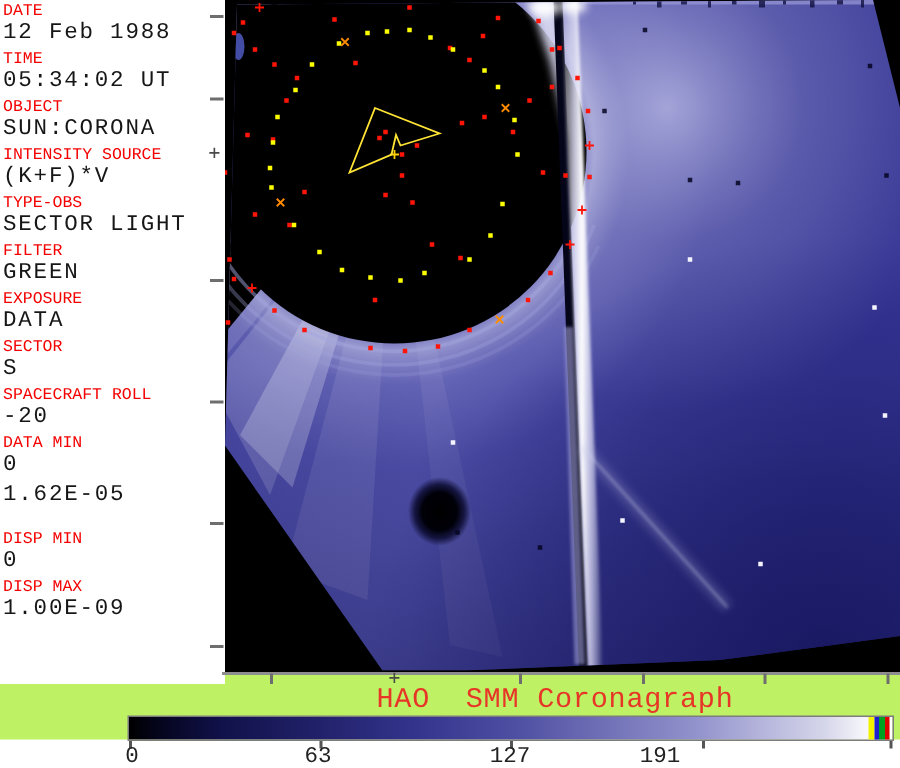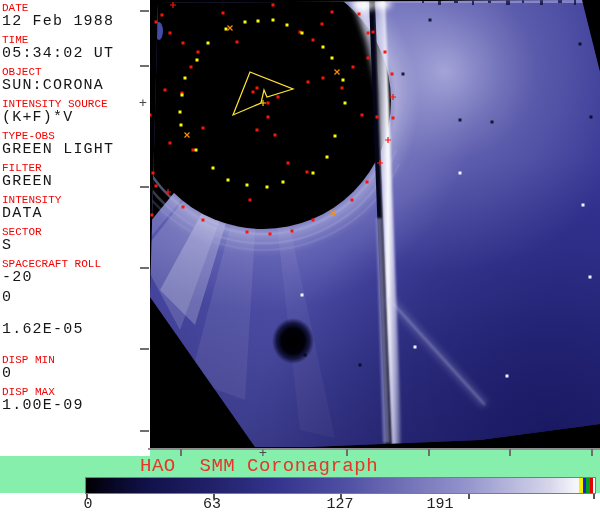--- a/index.html
+++ b/index.html
@@ -1,36 +1,36 @@
 <!DOCTYPE html>
 <html><head>
 <meta charset="utf-8">
 <style>
   html,body{margin:0;padding:0;background:#ffffff;width:600px;height:512px;overflow:hidden;
     font-family:"Liberation Mono","DejaVu Sans Mono",monospace;}
-  #page{position:relative;width:600px;height:493px;background:#86efac;}
+  #page{position:relative;width:600px;height:493px;background:#bef264;}
 
   
   #sidebar{position:absolute;left:0;top:0;width:150px;height:456px;background:#fff;padding-top:2px;box-sizing:border-box;}
   .field{height:26px;margin:0 0 6px 2px;}
   .field .lbl{font-size:11px;line-height:12px;color:#f40000;letter-spacing:0;white-space:pre;}
   .field .val{font-size:15px;line-height:15px;color:#161616;letter-spacing:1.2px;white-space:pre;}
 
   
   #image-wrap{position:absolute;left:150px;top:0;width:450px;height:448px;background:#000;}
   #corona-svg{display:block;}
 
   
   #axis-line{position:absolute;left:148px;top:448px;width:452px;height:2px;background:#8e8e8e;}
   .tick-b{position:absolute;width:2px;height:7px;background:#6e6e6e;top:449px;}
   .tick-l{position:absolute;width:9px;height:2px;background:#6e6e6e;left:140px;}
   .plus-mark{position:absolute;color:#4a4a4a;font-size:13px;line-height:10px;font-family:"DejaVu Sans Mono",monospace;}
 
   
-  #title{position:absolute;left:140px;top:455px;width:460px;text-align:left;
+  #title{position:absolute;left:140px;top:455px;width:460px;text-align:center;
     font-size:19px;color:#e73527;white-space:pre;letter-spacing:0.5px;}
 
   
   #colorbar{position:absolute;left:85px;top:477px;width:509px;height:15px;border:1px solid #7d7d7d;
     background:linear-gradient(to right,#000000 0%,#05051e 4%,#11114a 12%,#202068 24%,#33338c 37%,
       #4d4da2 50%,#6f6fb6 62%,#9191cc 74%,#b5b5dc 83%,#d5d5ea 91%,#f4f4fa 96%,#ffffff 100%);}
   .cb-stripe{position:absolute;top:0;width:3.5px;height:15px;}
   .cb-tick{position:absolute;top:494px;width:1.5px;height:5px;background:#555;}
   .cb-label{position:absolute;top:496px;font-size:15px;color:#222;transform:translateX(-50%);white-space:pre;}
 </style>
@@ -51,39 +51,40 @@
       <div class="field">
         <div class="lbl">OBJECT</div>
         <div class="val">SUN:CORONA</div>
       </div>
       <div class="field">
         <div class="lbl">INTENSITY SOURCE</div>
         <div class="val">(K+F)*V</div>
       </div>
       <div class="field">
         <div class="lbl">TYPE-OBS</div>
-        <div class="val">GREEN LIGHT</div>
+        <div class="val">SECTOR LIGHT</div>
       </div>
       <div class="field">
         <div class="lbl">FILTER</div>
         <div class="val">GREEN</div>
       </div>
       <div class="field">
-        <div class="lbl">INTENSITY</div>
+        <div class="lbl">EXPOSURE</div>
         <div class="val">DATA</div>
       </div>
       <div class="field">
         <div class="lbl">SECTOR</div>
         <div class="val">S</div>
       </div>
       <div class="field">
         <div class="lbl">SPACECRAFT ROLL</div>
         <div class="val">-20</div>
       </div>
       <div class="field">
+        <div class="lbl">DATA MIN</div>
         <div class="val">0</div>
       </div>
       <div class="field">
         <div class="val">1.62E-05</div>
       </div>
       <div class="field">
         <div class="lbl">DISP MIN</div>
         <div class="val">0</div>
       </div>
       <div class="field">

